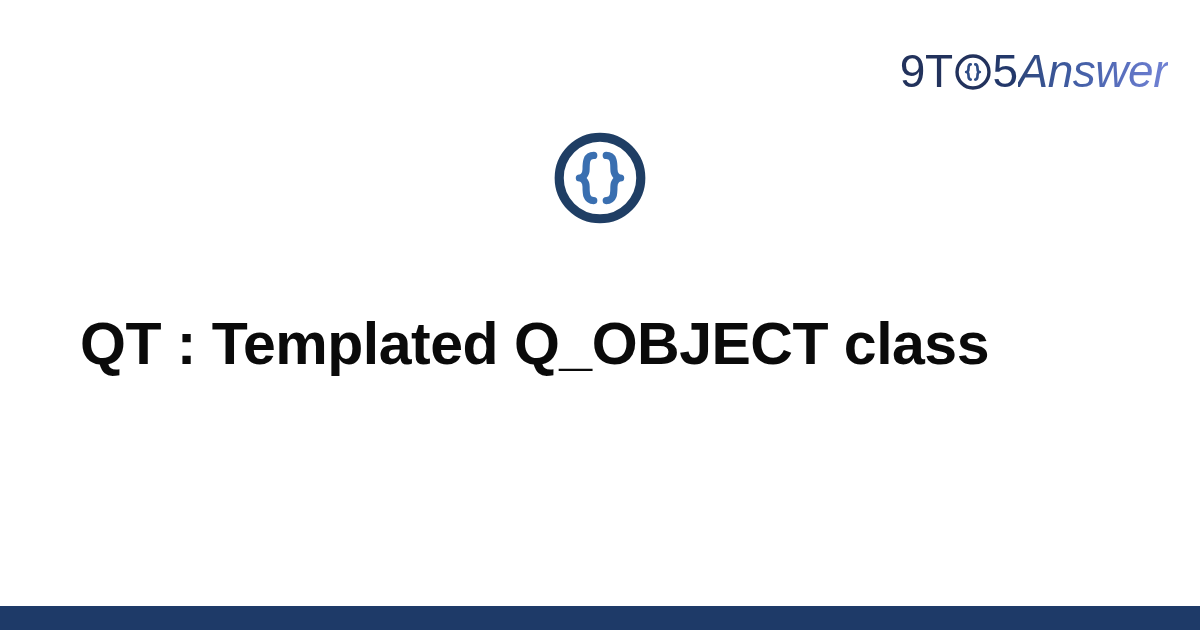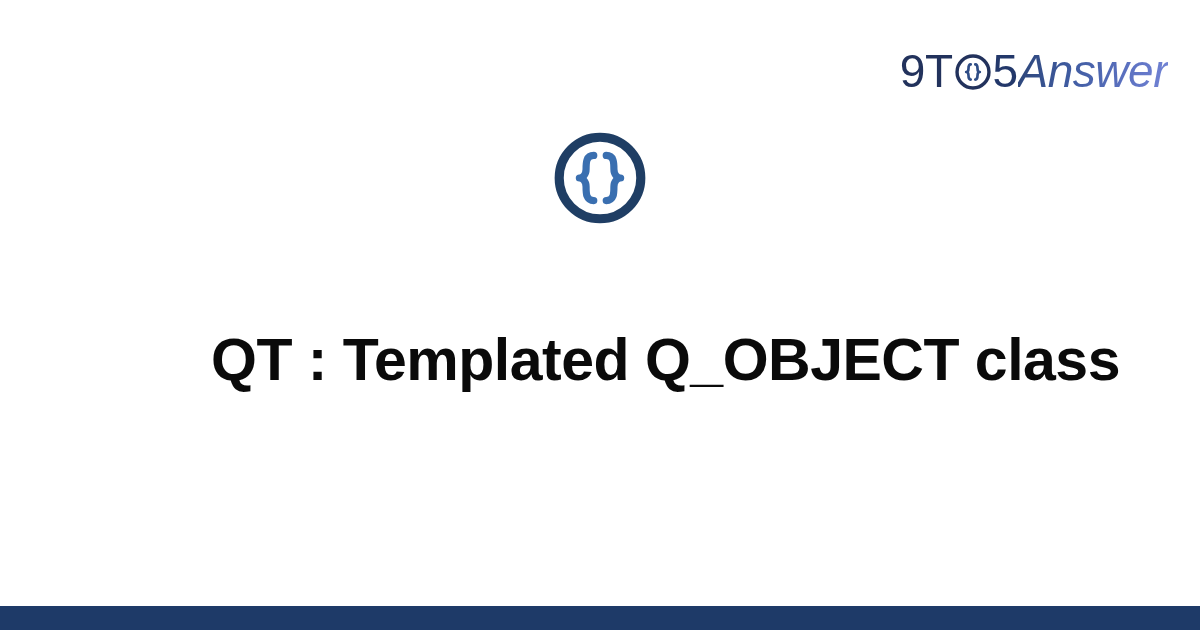--- a/index.html
+++ b/index.html
@@ -71,22 +71,22 @@
     top: 130px;
     width: 96px;
     height: 96px;
   }
 
   
   .hero-title {
     position: absolute;
     left: 0;
     right: 0;
-    top: 288px;
-    text-align: right;
+    top: 272px;
+    text-align: left;
     font-family: "Liberation Sans", sans-serif;
     font-size: 59px;
     font-weight: bold;
     color: #0a0a0a;
     letter-spacing: -0.5px;
     line-height: 1.1;
     padding: 0 80px;
     box-sizing: border-box;
   }
 

